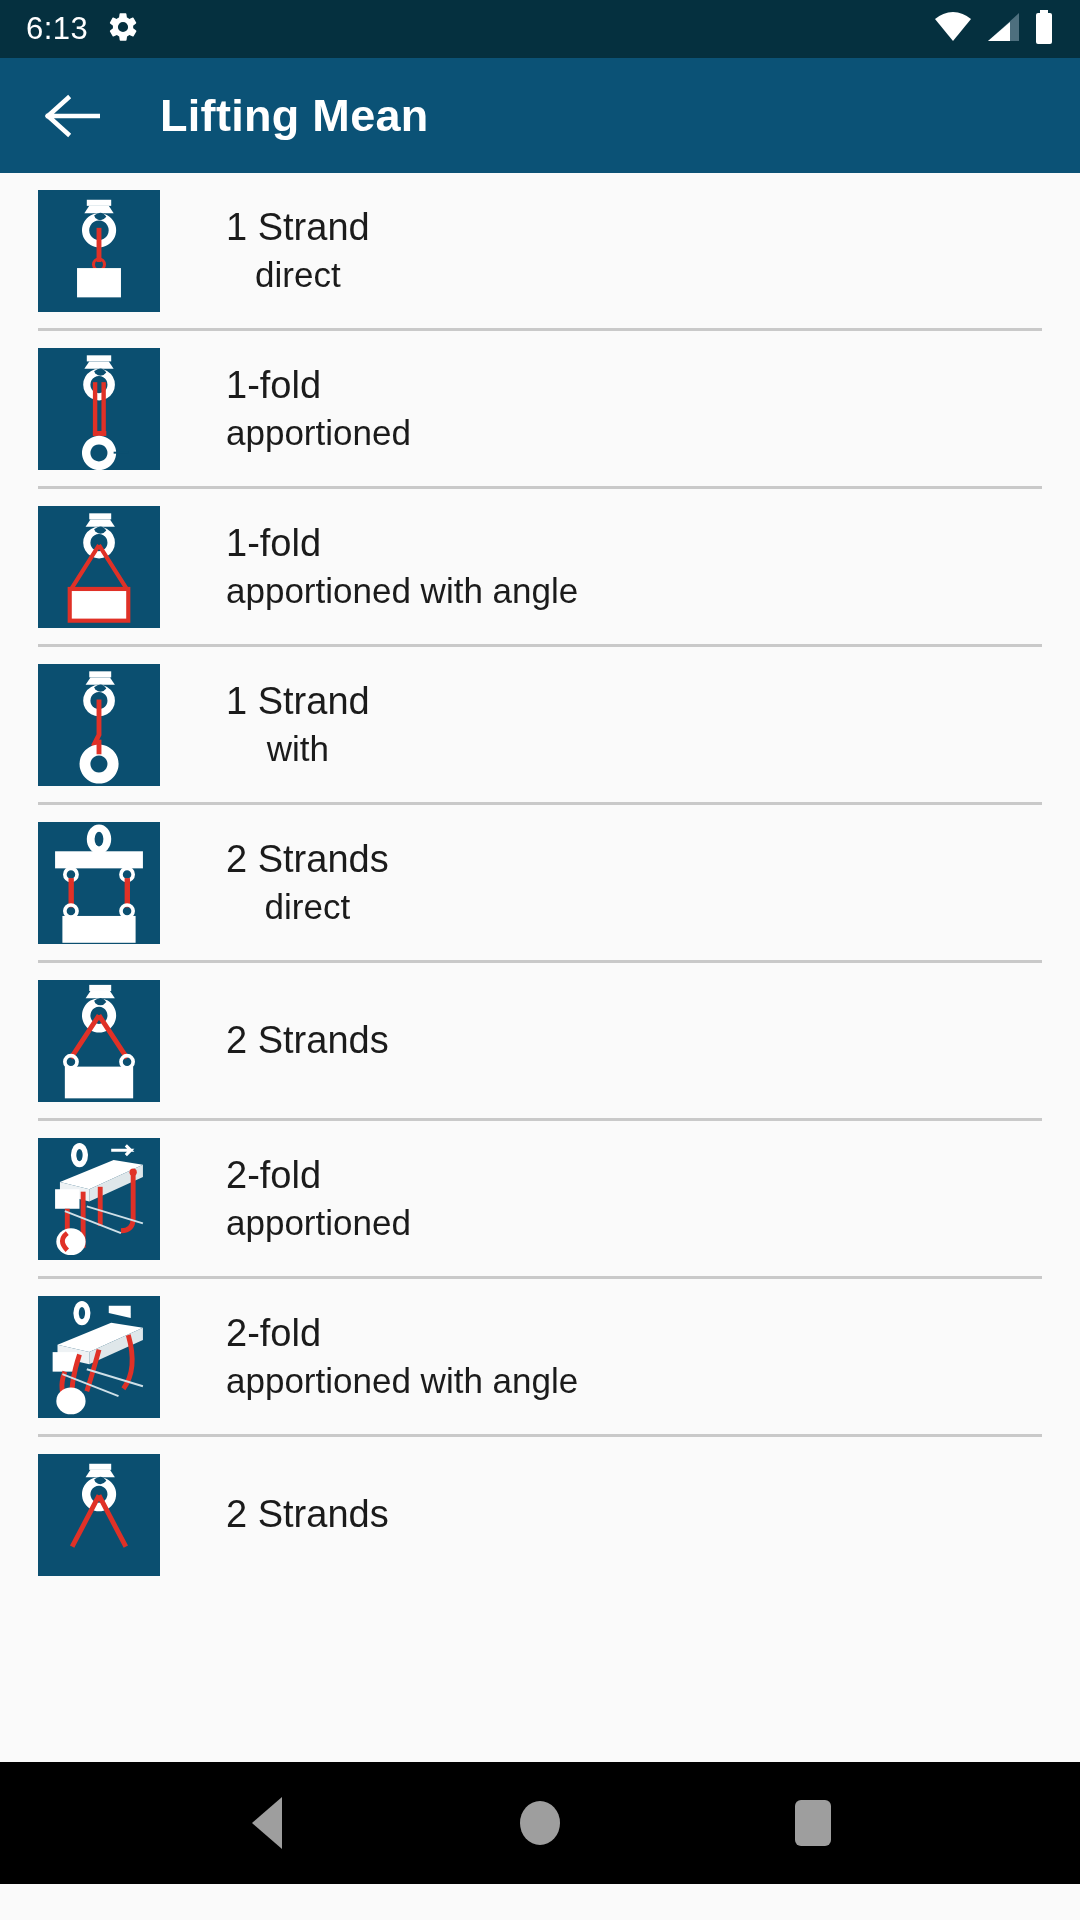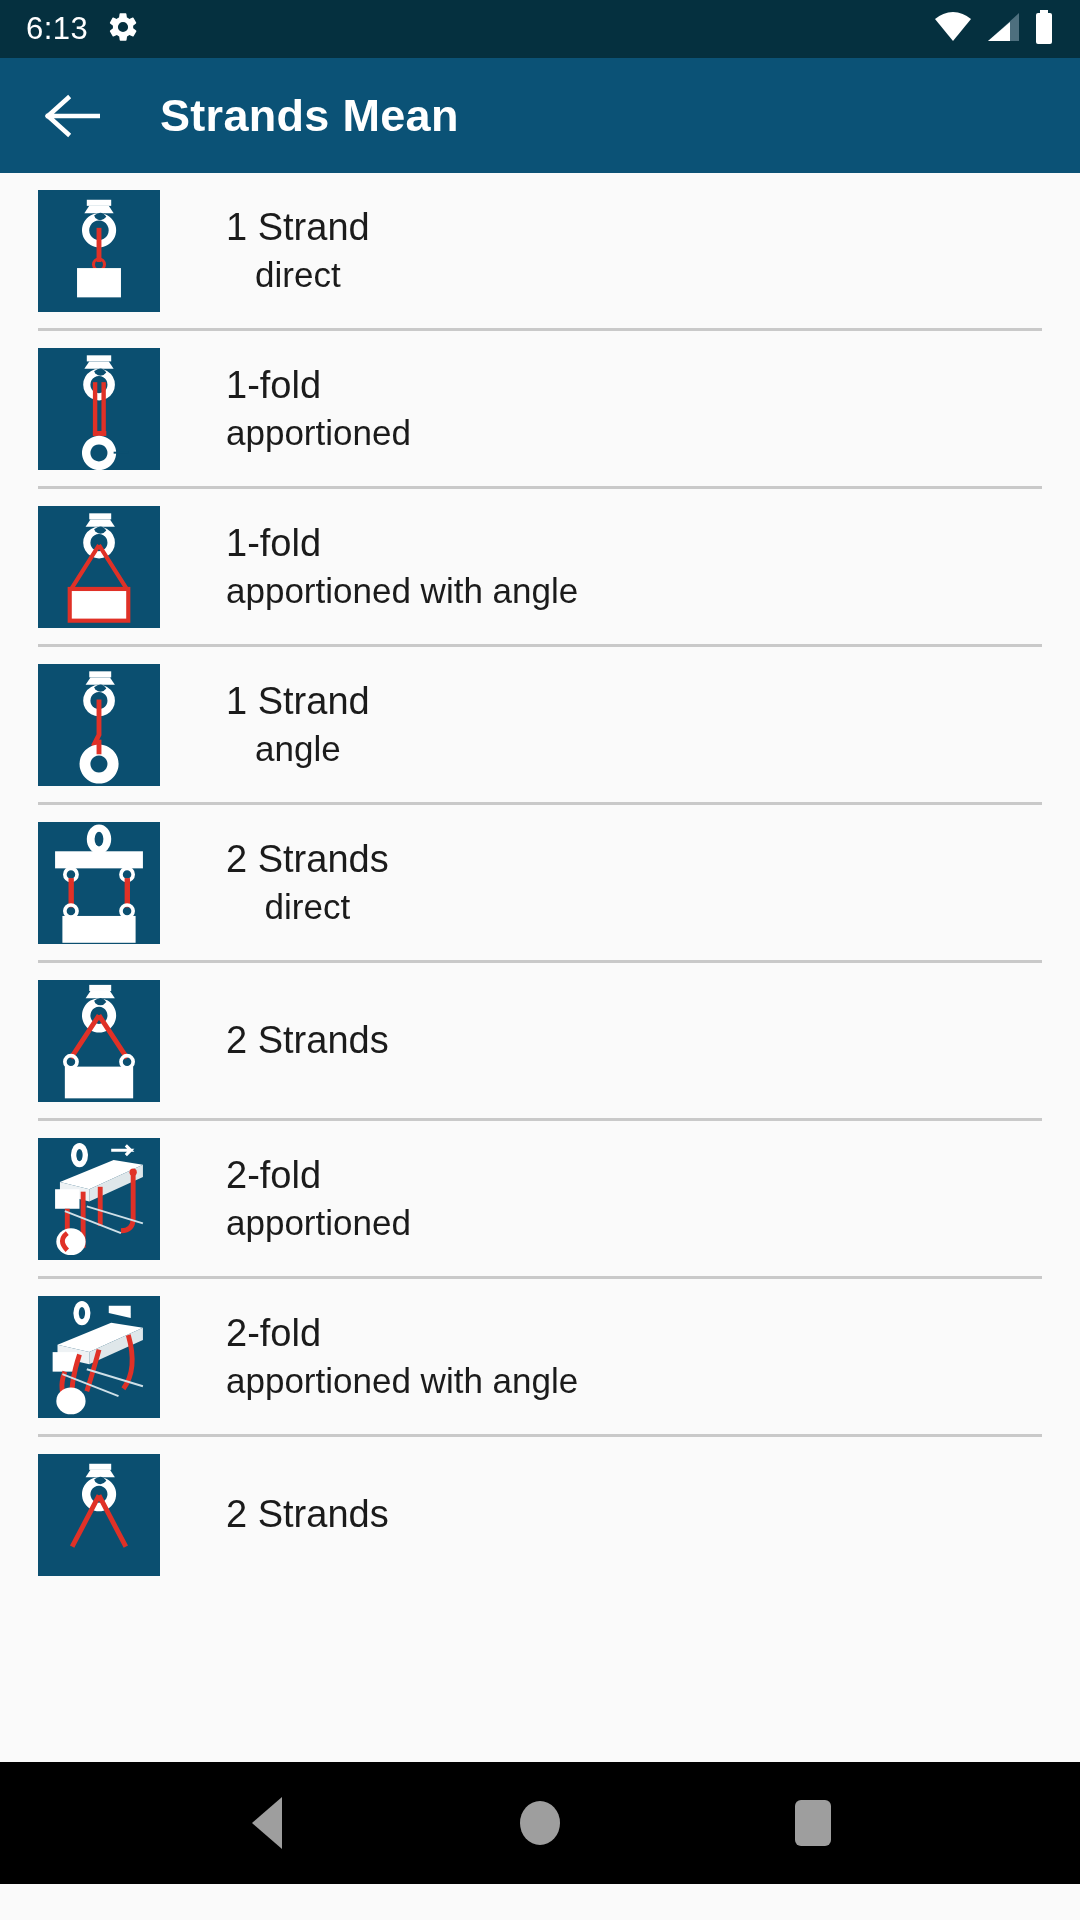--- a/index.html
+++ b/index.html
@@ -107,21 +107,21 @@
       </span>
     </span>
   </div>
 
   <div class="appbar">
     <div class="back-btn">
       <svg width="56" height="46" viewBox="0 0 56 46">
         <path d="M4 23 L24 5 M4 23 L24 41 M4 23 L54 23" stroke="#ffffff" stroke-width="4.5" fill="none" stroke-linecap="square"></path>
       </svg>
     </div>
-    <div class="appbar-title">Strands Mean</div>
+    <div class="appbar-title">Lifting Mean</div>
   </div>
 
   <div class="list">
 
     <div class="list-row">
       <div class="thumb">
         <svg viewBox="0 0 100 100">
           <rect x="40" y="8" width="20" height="5" fill="#fff"></rect>
           <path d="M42 13 h16 l4 6 h-24 z" fill="#fff"></path>
           <path d="M50 19 a14 14 0 1 0 0.1 0 z M50 25 a8 8 0 1 1 -0.1 0 z" fill="#fff"></path>
@@ -184,21 +184,21 @@
           <path d="M43 11 h16 l4 6 h-24 z" fill="#fff"></path>
           <path d="M50 17 a13 13 0 1 0 0.1 0 z M50 23 a7 7 0 1 1 -0.1 0 z" fill="#fff"></path>
           <path d="M46 19 q6 -5 10 1 q-4 5 -9 1 z" fill="#0b4f70"></path>
           <path d="M50 29 L50 58 L46 66 L52 72" stroke="#e03127" stroke-width="4" fill="none"></path>
           <path d="M50 66 a16 16 0 1 0 0.1 0 z M50 75 a7 7 0 1 1 -0.1 0 z" fill="#fff"></path>
           <path d="M50 62 L50 74" stroke="#e03127" stroke-width="4" fill="none"></path>
         </svg>
       </div>
       <div class="row-text">
         <div class="row-title">1 Strand</div>
-        <div class="row-sub">angle</div>
+        <div class="row-sub">with</div>
       </div>
     </div>
     <div class="divider"></div>
 
     <div class="list-row">
       <div class="thumb">
         <svg viewBox="0 0 100 100">
           <ellipse cx="50" cy="14" rx="10" ry="12" fill="#fff"></ellipse>
           <ellipse cx="50" cy="14" rx="3.6" ry="6" fill="#0b4f70"></ellipse>
           <rect x="14" y="24" width="72" height="14" fill="#fff"></rect>

